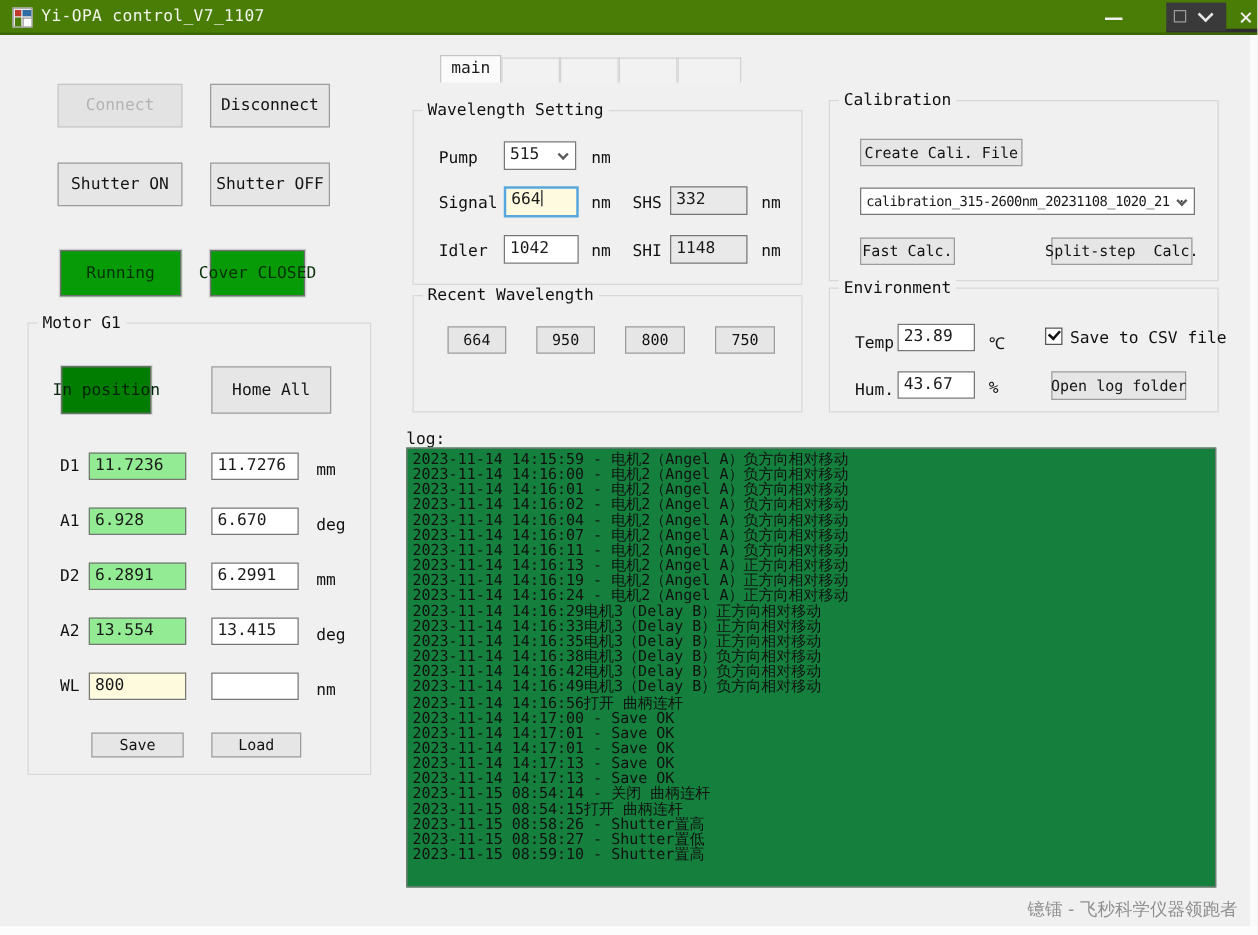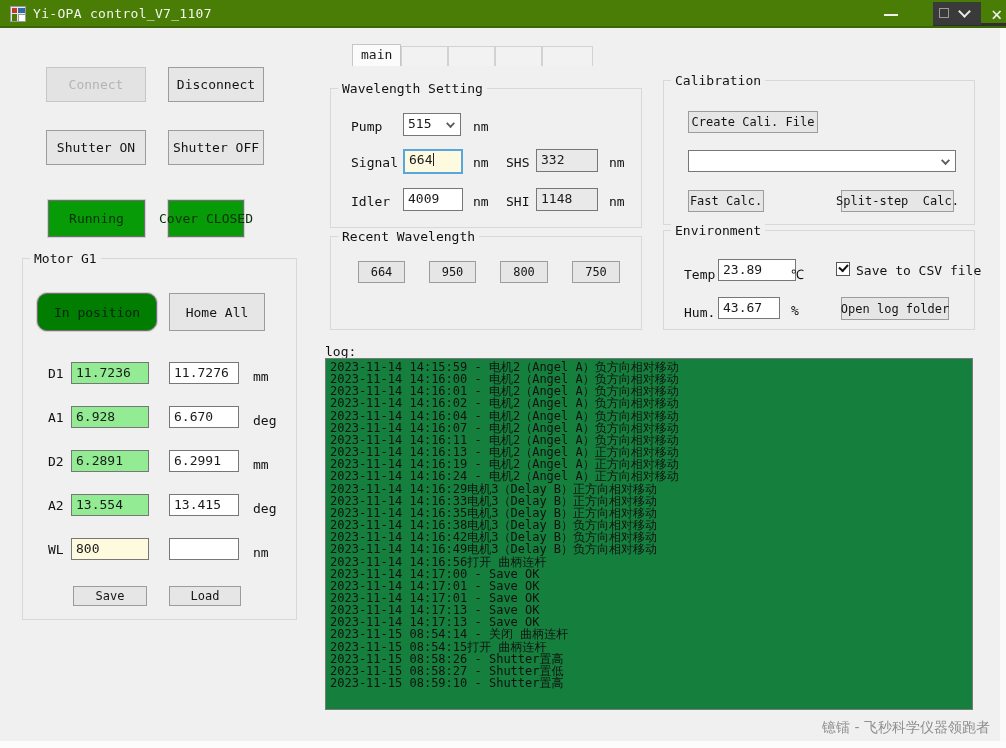--- a/index.html
+++ b/index.html
@@ -146,21 +146,21 @@
 
 <div class="btn disabled" style="left:46px;top:67px;width:100px;height:35px;">Connect</div>
 <div class="btn" style="left:168px;top:67px;width:96px;height:35px;">Disconnect</div>
 <div class="btn" style="left:46px;top:130px;width:100px;height:35px;">Shutter ON</div>
 <div class="btn" style="left:168px;top:130px;width:96px;height:35px;">Shutter OFF</div>
 <div class="btn green" style="left:48px;top:200px;width:97px;height:37px;">Running</div>
 <div class="btn green" style="left:168px;top:200px;width:76px;height:37px;">Cover CLOSED</div>
 
 <div class="group" style="left:22px;top:258px;width:275px;height:362px;">
   <span class="group-title">Motor G1</span>
-  <div class="btn dgreen" style="left:14px;top:34px;width:120px;height:38px;border-radius:10px;">In position</div>
+  <div class="btn dgreen" style="left:26px;top:34px;width:72px;height:38px;">In position</div>
   <div class="btn" style="left:146px;top:34px;width:96px;height:38px;">Home All</div>
 
   <span class="lbl" style="left:25px;top:107px;">D1</span>
   <div class="field green" style="left:48px;top:103px;width:78px;height:22px;">11.7236</div>
   <div class="field" style="left:146px;top:103px;width:70px;height:22px;">11.7276</div>
   <span class="unit" style="left:230px;top:110px;">mm</span>
 
   <span class="lbl" style="left:25px;top:151px;">A1</span>
   <div class="field green" style="left:48px;top:147px;width:78px;height:22px;">6.928</div>
   <div class="field" style="left:146px;top:147px;width:70px;height:22px;">6.670</div>
@@ -202,49 +202,50 @@
   <span class="unit" style="left:142px;top:30px;">nm</span>
 
   <span class="lbl" style="left:20px;top:66px;">Signal</span>
   <div class="field focus" style="left:72px;top:60px;width:60px;height:25px;"><span>664</span><span class="caret"></span></div>
   <span class="unit" style="left:142px;top:66px;">nm</span>
   <span class="lbl" style="left:175px;top:66px;">SHS</span>
   <div class="field gray" style="left:205px;top:60px;width:62px;height:23px;">332</div>
   <span class="unit" style="left:278px;top:66px;">nm</span>
 
   <span class="lbl" style="left:20px;top:105px;">Idler</span>
-  <div class="field" style="left:72px;top:99px;width:60px;height:23px;">4009</div>
+  <div class="field" style="left:72px;top:99px;width:60px;height:23px;">1042</div>
   <span class="unit" style="left:142px;top:105px;">nm</span>
   <span class="lbl" style="left:175px;top:105px;">SHI</span>
   <div class="field gray" style="left:205px;top:99px;width:62px;height:23px;">1148</div>
   <span class="unit" style="left:278px;top:105px;">nm</span>
 </div>
 
 <div class="group" style="left:330px;top:236px;width:312px;height:94px;">
   <span class="group-title">Recent Wavelength</span>
   <div class="btn small" style="left:27px;top:24px;width:47px;height:22px;">664</div>
   <div class="btn small" style="left:98px;top:24px;width:47px;height:22px;">950</div>
   <div class="btn small" style="left:169px;top:24px;width:48px;height:22px;">800</div>
   <div class="btn small" style="left:241px;top:24px;width:48px;height:22px;">750</div>
 </div>
 
 <div class="group" style="left:663px;top:80px;width:312px;height:145px;">
   <span class="group-title">Calibration</span>
   <div class="btn small" style="left:24px;top:30px;width:130px;height:22px;">Create Cali. File</div>
   <div class="combo long" style="left:24px;top:69px;width:268px;height:22px;">
+    <span>calibration_315-2600nm_20231108_1020_21 ·</span>
     <span class="arrow"></span>
   </div>
   <div class="btn small" style="left:24px;top:109px;width:76px;height:22px;">Fast Calc.</div>
   <div class="btn small" style="left:177px;top:109px;width:113px;height:22px;">Split-step  Calc.</div>
 </div>
 
 <div class="group" style="left:663px;top:230px;width:312px;height:100px;">
   <span class="group-title">Environment</span>
   <span class="lbl" style="left:20px;top:36px;">Temp.</span>
-  <div class="field" style="left:54px;top:28px;width:78px;height:22px;">23.89</div>
+  <div class="field" style="left:54px;top:28px;width:62px;height:22px;">23.89</div>
   <span class="unit" style="left:127px;top:34px;">℃</span>
 
   <span class="checkbox checked" style="left:172px;top:31px;"></span>
   <span class="lbl" style="left:192px;top:32px;">Save to CSV file</span>
 
   <span class="lbl" style="left:20px;top:74px;">Hum.</span>
   <div class="field" style="left:54px;top:66px;width:62px;height:22px;">43.67</div>
   <span class="unit" style="left:127px;top:72px;">%</span>
 
   <div class="btn small" style="left:177px;top:66px;width:108px;height:23px;">Open log folder</div>

